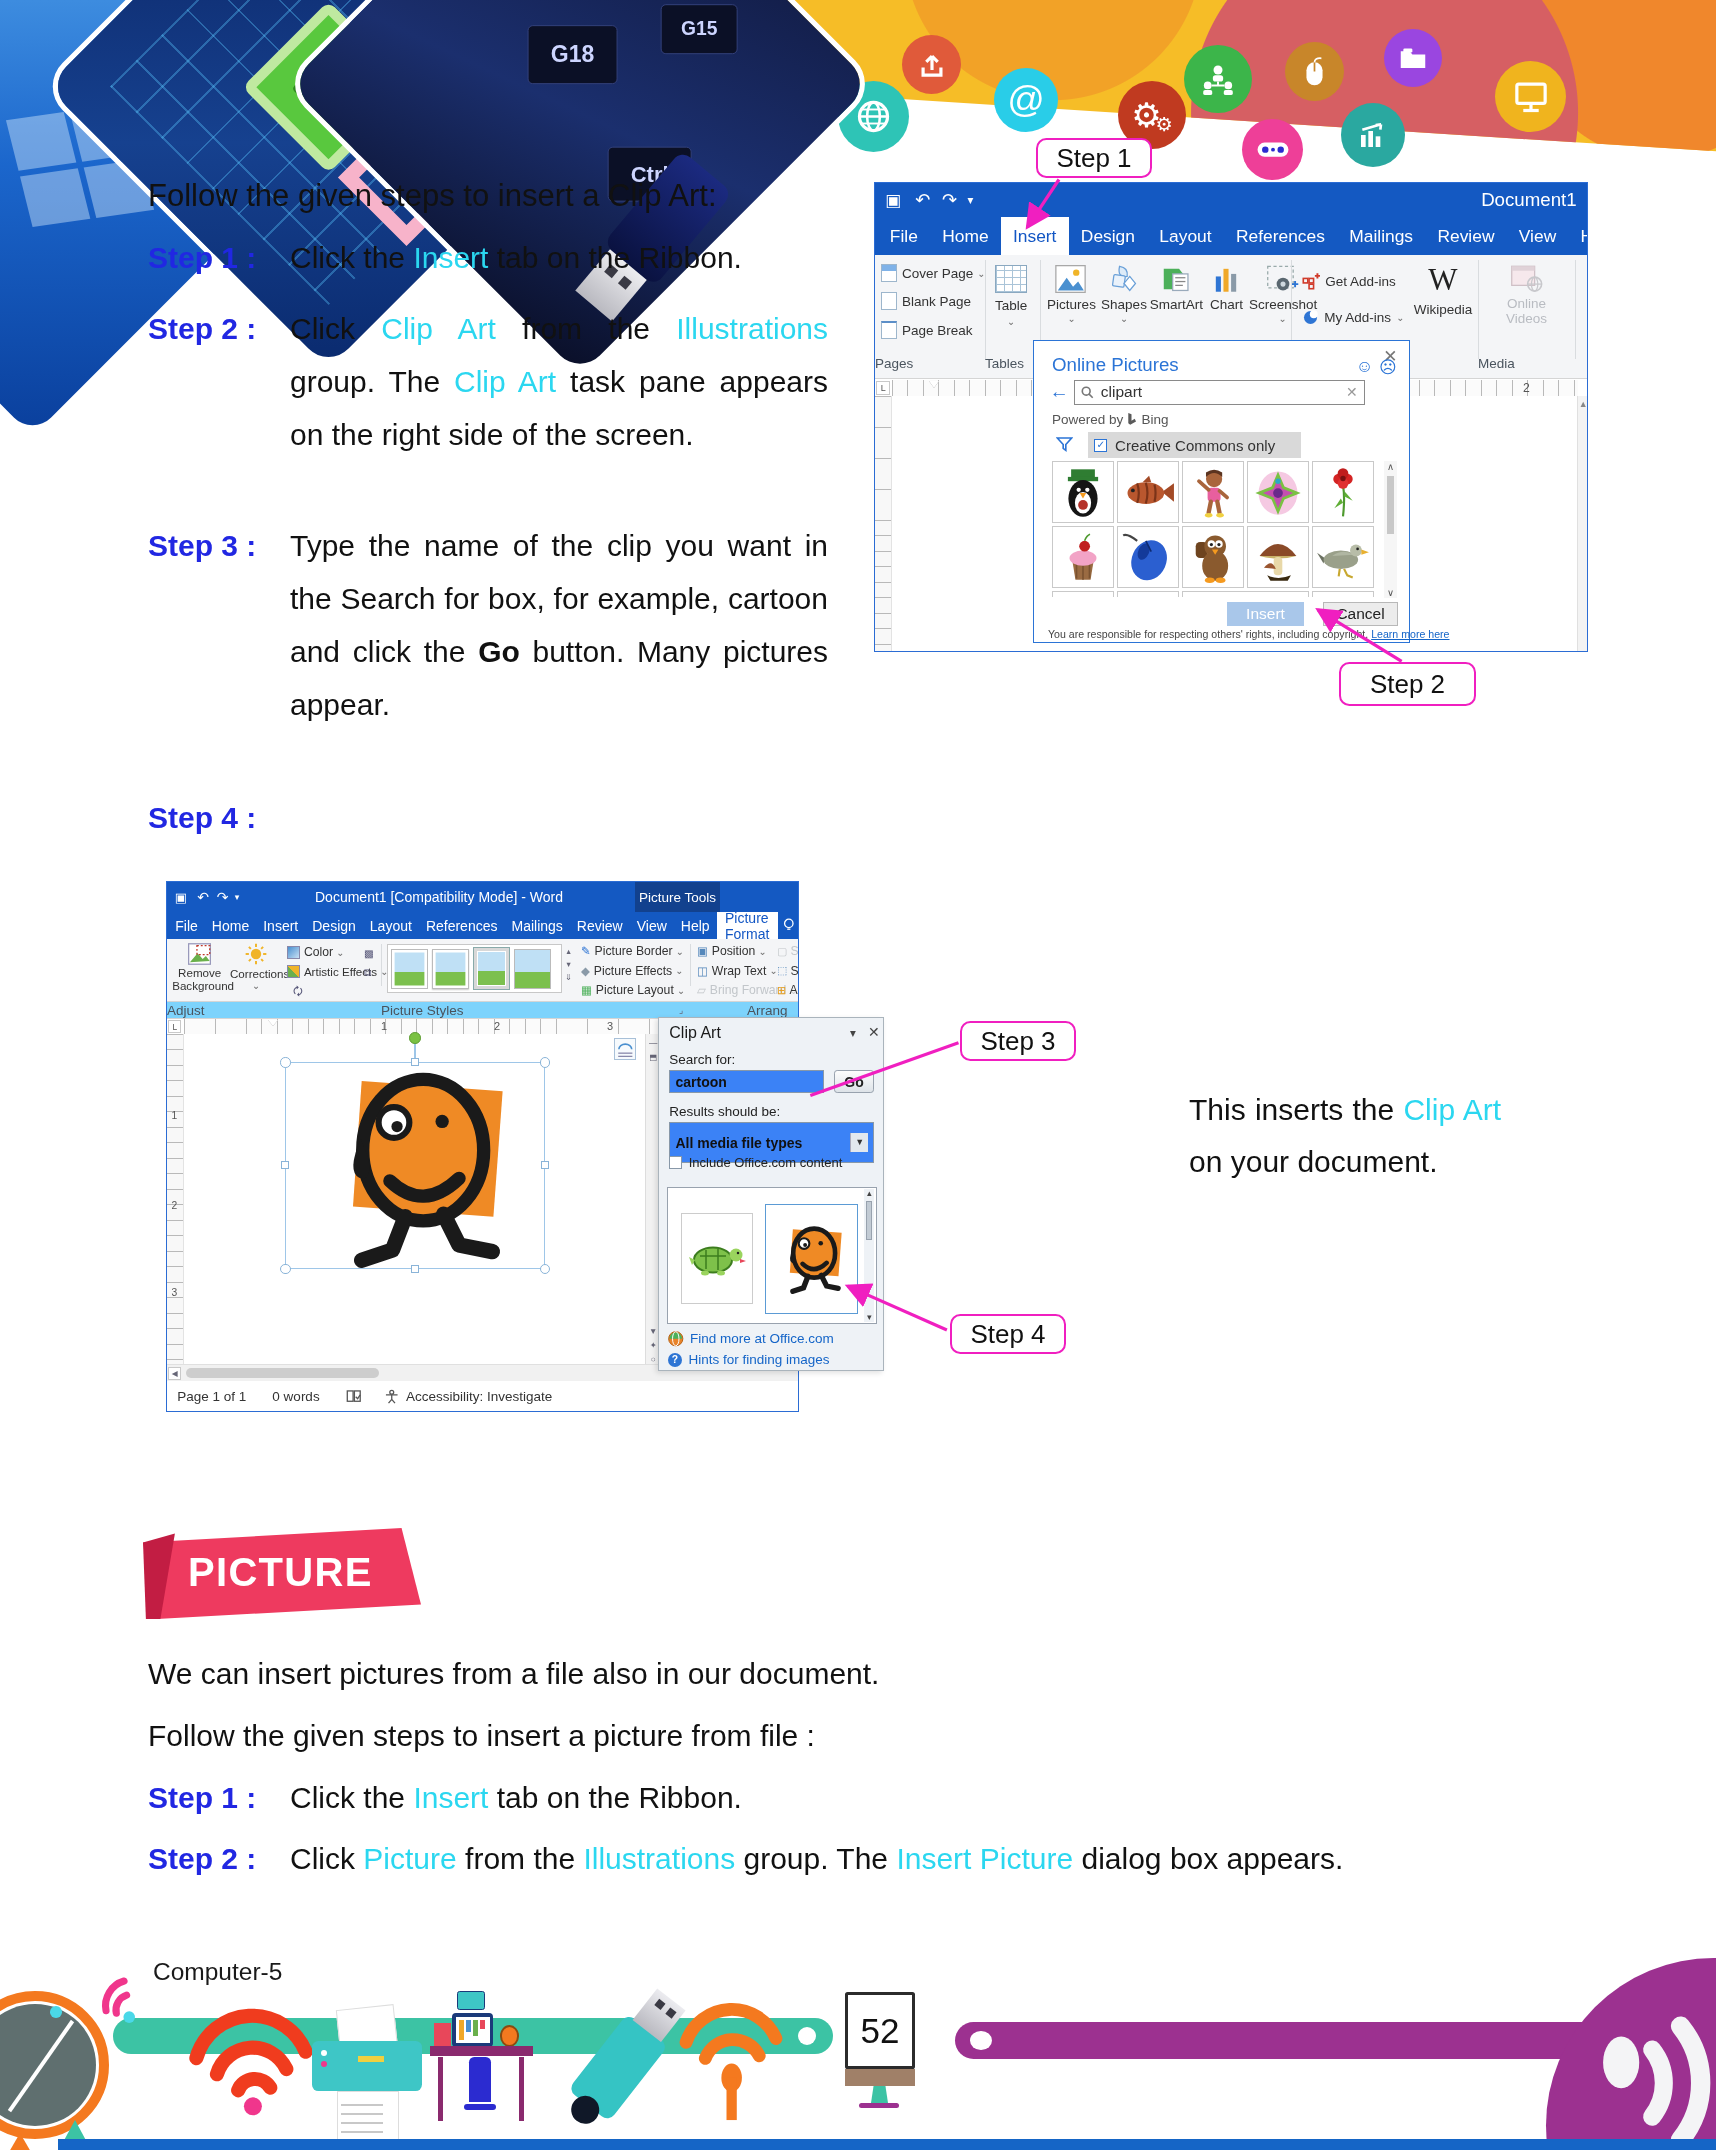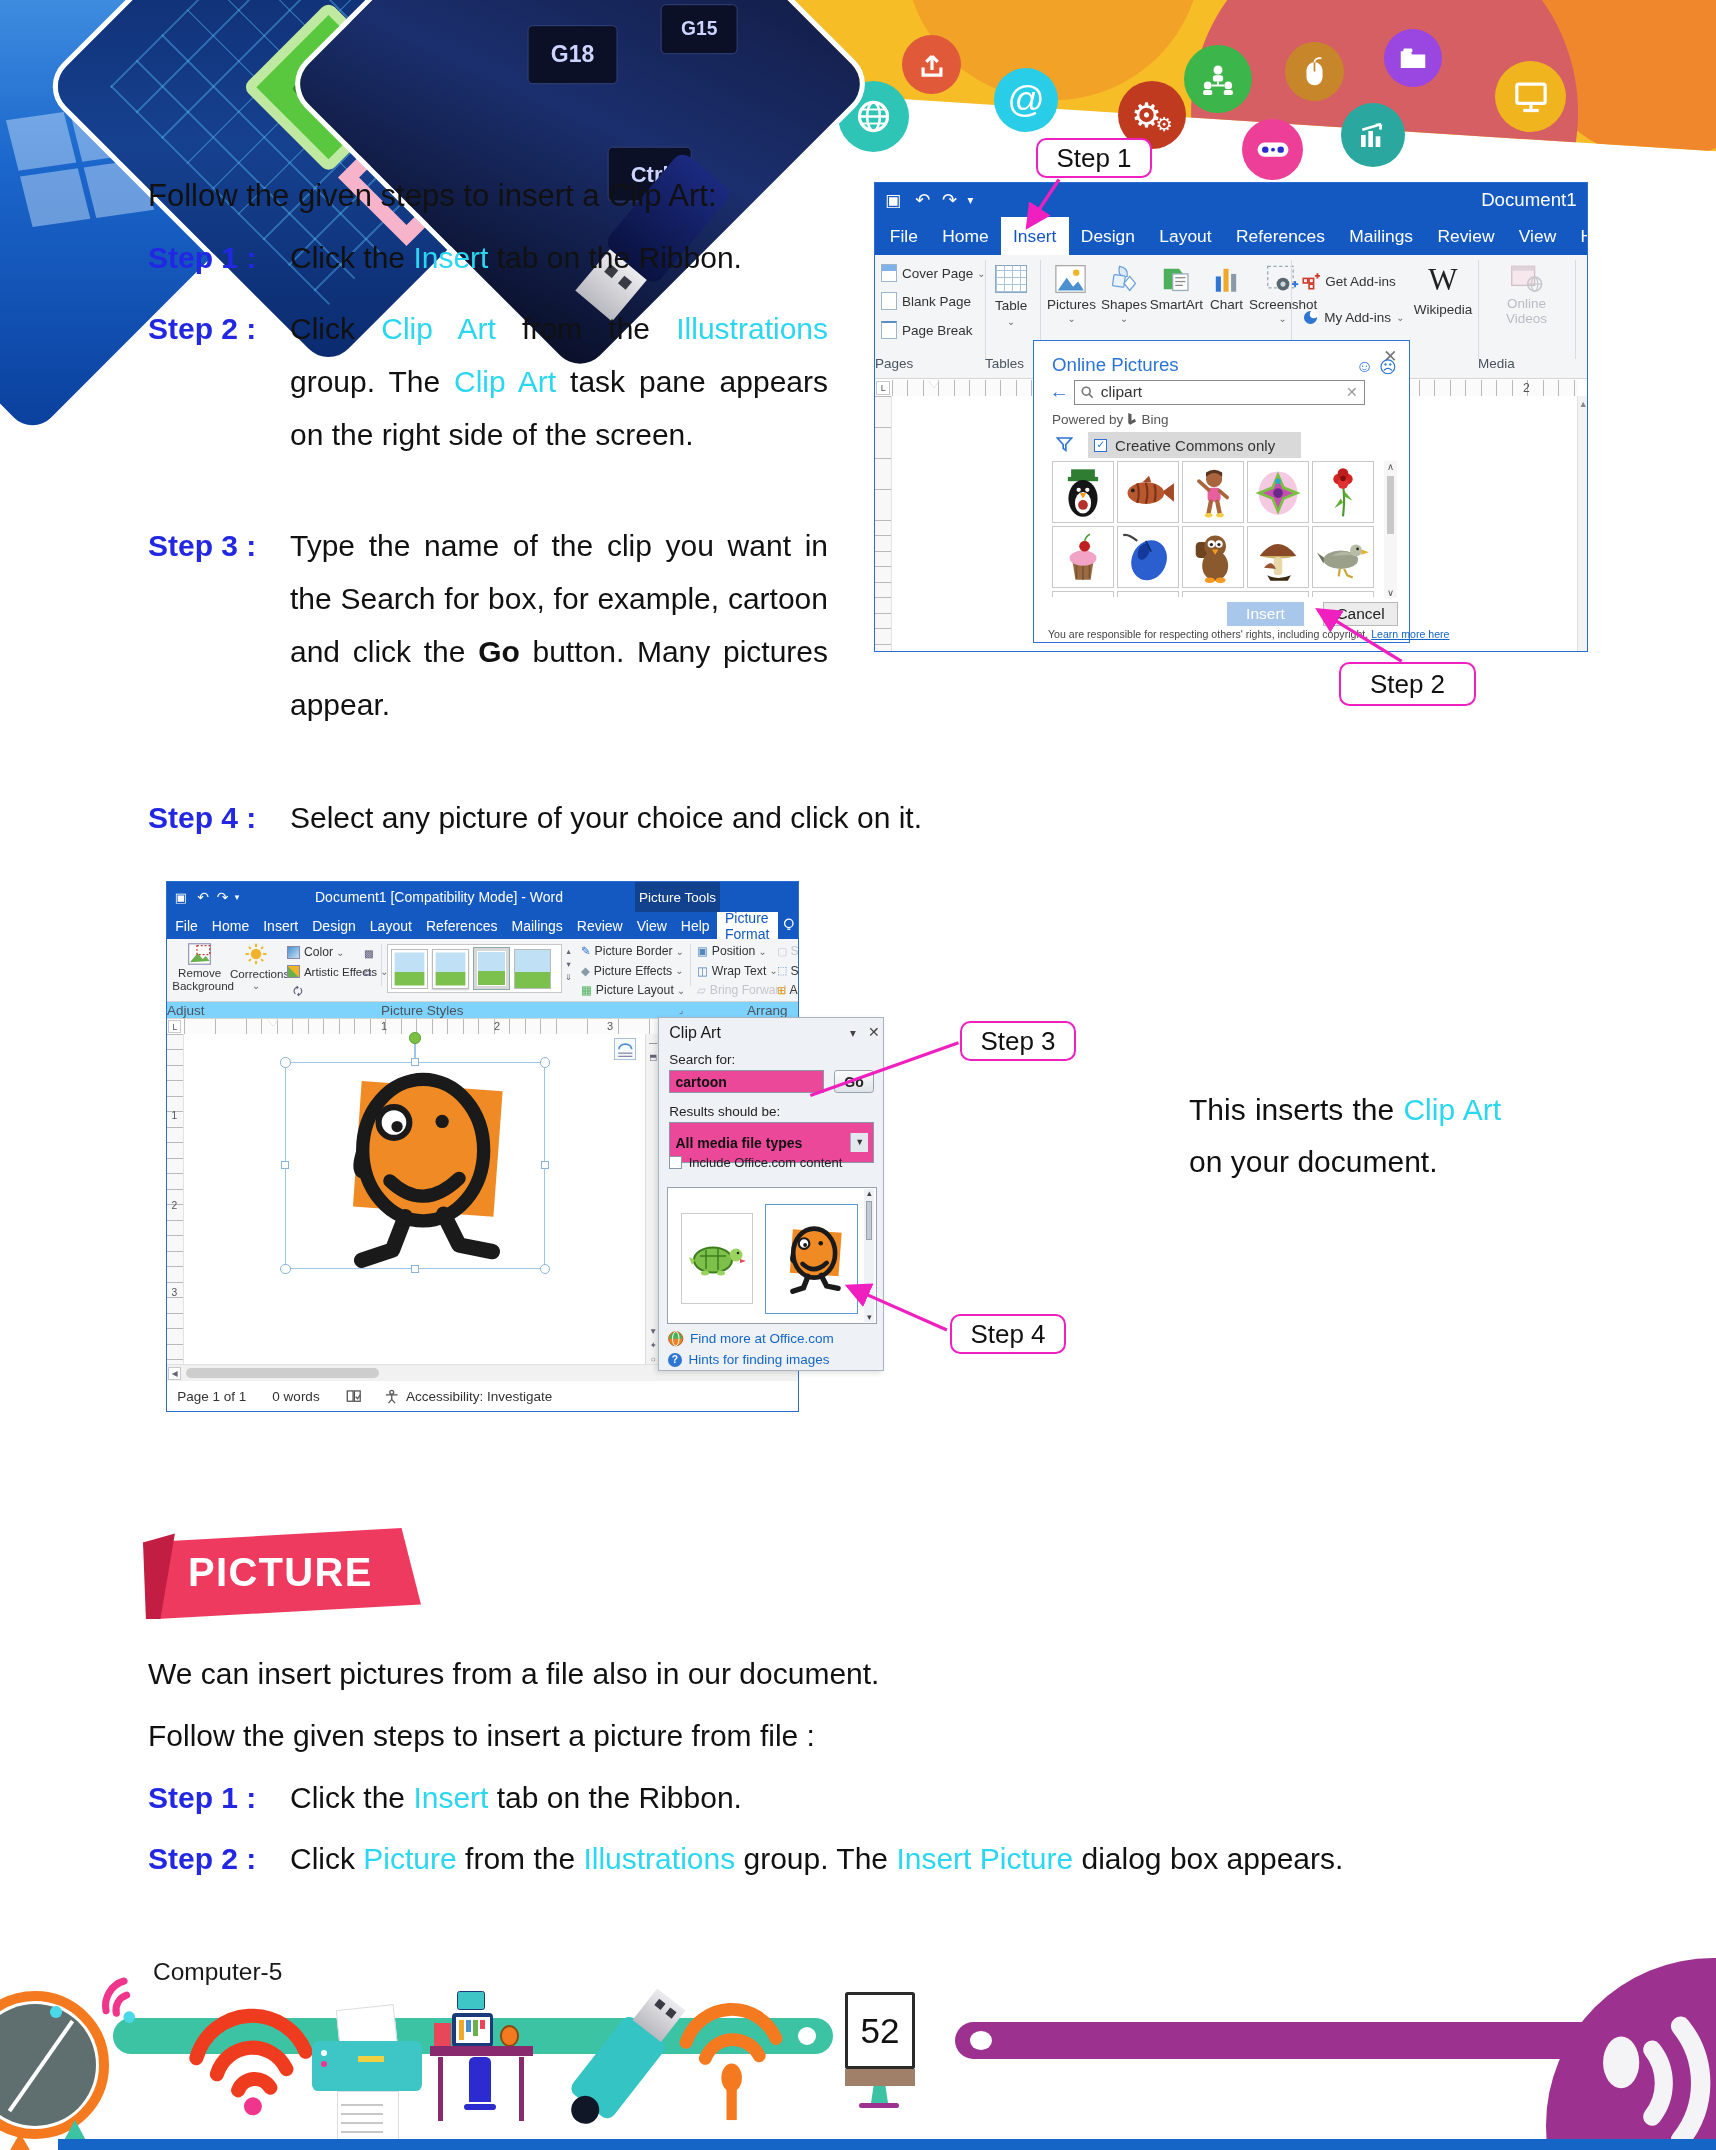--- a/index.html
+++ b/index.html
@@ -26,21 +26,21 @@
   .gsep{position:absolute;top:5.2px;bottom:19.3px;width:0.6px;background:#d9dcdf}
   .glab{position:absolute;font-size:13.5px;color:#4a545e;text-align:left}
   .rlbl{font-size:13.5px;color:#333}
   .car{color:#777;font-size:9.7px}
   .ruler{background:#fbfbfb;border-bottom:0.6px solid #e3e3e3;
      background-image:repeating-linear-gradient(90deg,#b9b9b9 0 0.6px,transparent 0.6px 15.5px)}
   .vruler{background:#f8f8f8;border-right:0.6px solid #e3e3e3;
      background-image:repeating-linear-gradient(180deg,#b9b9b9 0 0.6px,transparent 0.6px 15.5px)}
   .cell{border:0.6px solid #c9c9c9;background:#fff;display:flex;align-items:center;justify-content:center;overflow:hidden}
   .btn{display:flex;align-items:center;justify-content:center}
-  .paneinput{background:#ec4899;border:0.6px solid #8898a8}
+  .paneinput{background:#3b82f6;border:0.6px solid #8898a8}
   .link{color:#1565c8;font-size:13.5px}
   .bico{position:absolute;border-radius:50%;display:flex;align-items:center;justify-content:center;color:#fff}
   .key{position:absolute;background:#0b1026;border:1.3px solid #33407a;color:#cdd5ff;
        border-radius:5.2px;display:flex;align-items:center;justify-content:center;font-weight:bold}
   svg{display:block}
 </style>
 </head>
 <body>
 
 <div class="a" style="left:0;top:0;width:1716px;height:322px;overflow:visible">
@@ -172,21 +172,20 @@
 <div class="a" style="left:148px;top:302px;display:flex">
   <div class="steplabel">Step 2 :</div>
   <div class="bodytxt j" style="width:538px"><span>Click </span><span class="seg-cyan">Clip Art</span><span> from the </span><span class="seg-cyan">Illustrations</span><span> group. The </span><span class="seg-cyan">Clip Art</span><span> task pane appears on the right side of the screen.</span></div>
 </div>
 <div class="a" style="left:148px;top:519px;display:flex">
   <div class="steplabel">Step 3 :</div>
   <div class="bodytxt j" style="width:538px"><span>Type the name of the clip you want in the Search for box, for example, cartoon and click the </span><span class="seg-bold">Go</span><span> button. Many pictures appear.</span></div>
 </div>
 <div class="a" style="left:148px;top:791px;display:flex">
   <div class="steplabel">Step 4 :</div>
-  <div class="bodytxt nw"><span>Select any picture of your choice and click on it.</span></div>
 </div>
 
 <div class="callout a" style="left:1036px;top:138px;width:116px;height:40px">Step 1</div>
 <div class="callout a" style="left:1339px;top:662px;width:137px;height:44px">Step 2</div>
 <div class="callout a" style="left:960px;top:1021px;width:116px;height:40px">Step 3</div>
 <div class="callout a" style="left:950px;top:1314px;width:116px;height:40px">Step 4</div>
 
 <svg class="a" style="left:0;top:0;z-index:45;pointer-events:none" width="1716" height="2151" viewBox="0 0 2664 3338">
   <defs>
       <marker id="ah" markerWidth="10" markerHeight="10" refX="7" refY="4" orient="auto">

